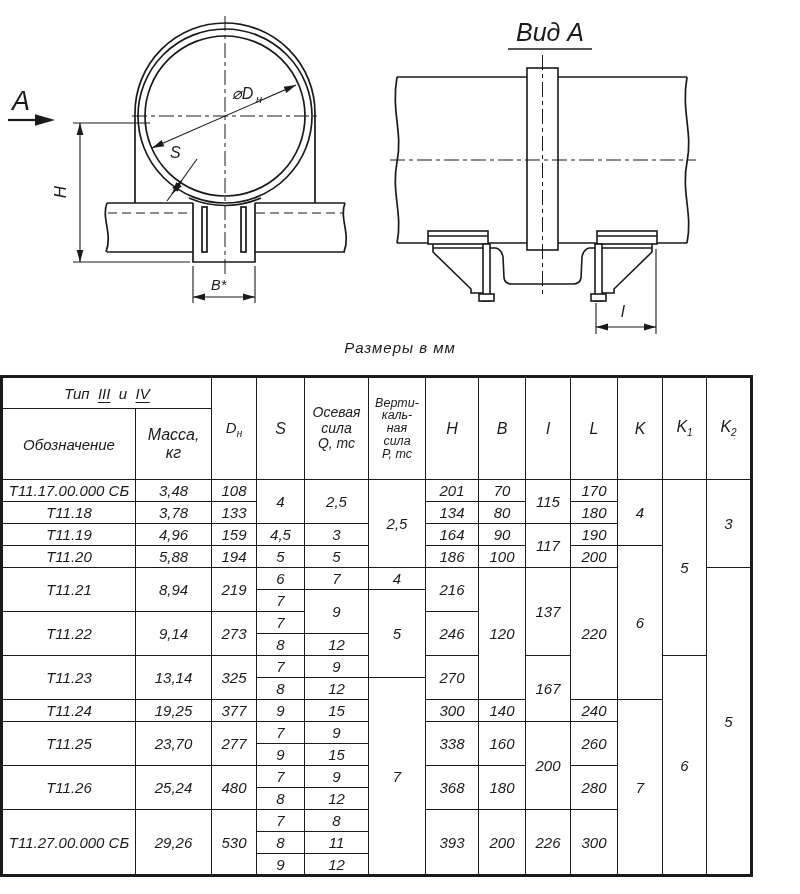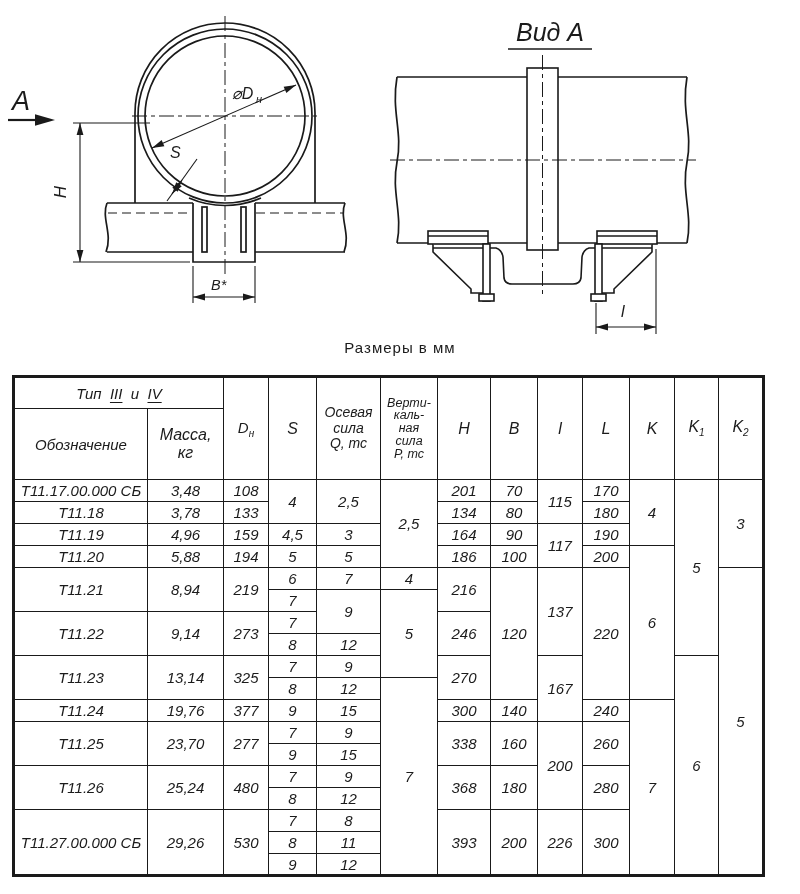--- a/index.html
+++ b/index.html
@@ -1,21 +1,21 @@
 <!DOCTYPE html>
 <html><head>
 <meta charset="utf-8">
 <style>
   html,body{margin:0;padding:0;background:#fff;}
   .canvas{position:relative;width:800px;height:894px;background:#fff;overflow:hidden;
           font-family:"Liberation Sans",sans-serif;color:#1a1a1a;}
   svg text{fill:#1b1b1b;font-family:"Liberation Sans",sans-serif;font-style:italic;}
   .units-note{position:absolute;left:300px;top:339px;width:200px;text-align:center;
-              font-size:15px;letter-spacing:1px;}
-  table.dims{position:absolute;left:12px;top:375px;width:750px;border-collapse:collapse;
+              font-style:italic;font-size:15px;letter-spacing:1px;}
+  table.dims{position:absolute;left:0;top:375px;width:750px;border-collapse:collapse;
              table-layout:fixed;border:3px solid #1a1a1a;}
   table.dims th,table.dims td{border:1.5px solid #1a1a1a;text-align:center;vertical-align:middle;
              font-style:italic;font-weight:normal;padding:0;color:#1b1b1b;}
   table.dims td{font-size:15px;}
   tr.h1{height:32px;} tr.h2{height:71px;}
   tbody tr{height:22px;}
   th.hb{border-bottom-width:3px;}
   th{font-size:15px;}
   th.letter{font-size:16px;}
   th.pre{white-space:pre-line;}
@@ -253,21 +253,21 @@
           <td rowspan="3">167</td>
           <td rowspan="10">6</td>
         </tr>
         <tr>
           <td>8</td>
           <td>12</td>
           <td rowspan="9">7</td>
         </tr>
         <tr>
           <td class="al">Т11.24</td>
-          <td>19,76</td>
+          <td>19,25</td>
           <td>377</td>
           <td>9</td>
           <td>15</td>
           <td>300</td>
           <td>140</td>
           <td>240</td>
           <td rowspan="8">7</td>
         </tr>
         <tr>
           <td rowspan="2" class="al">Т11.25</td>

